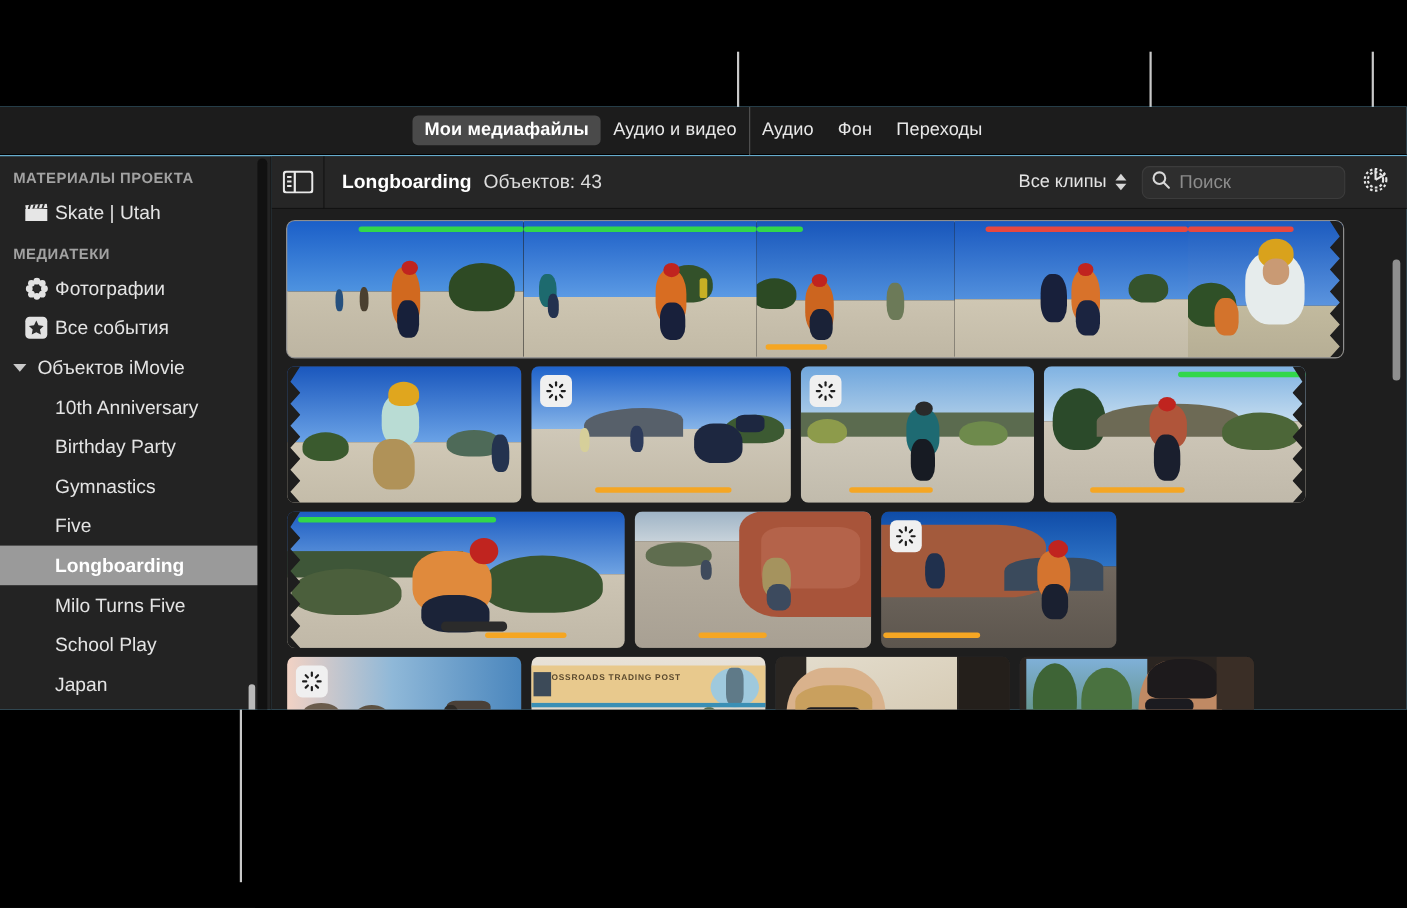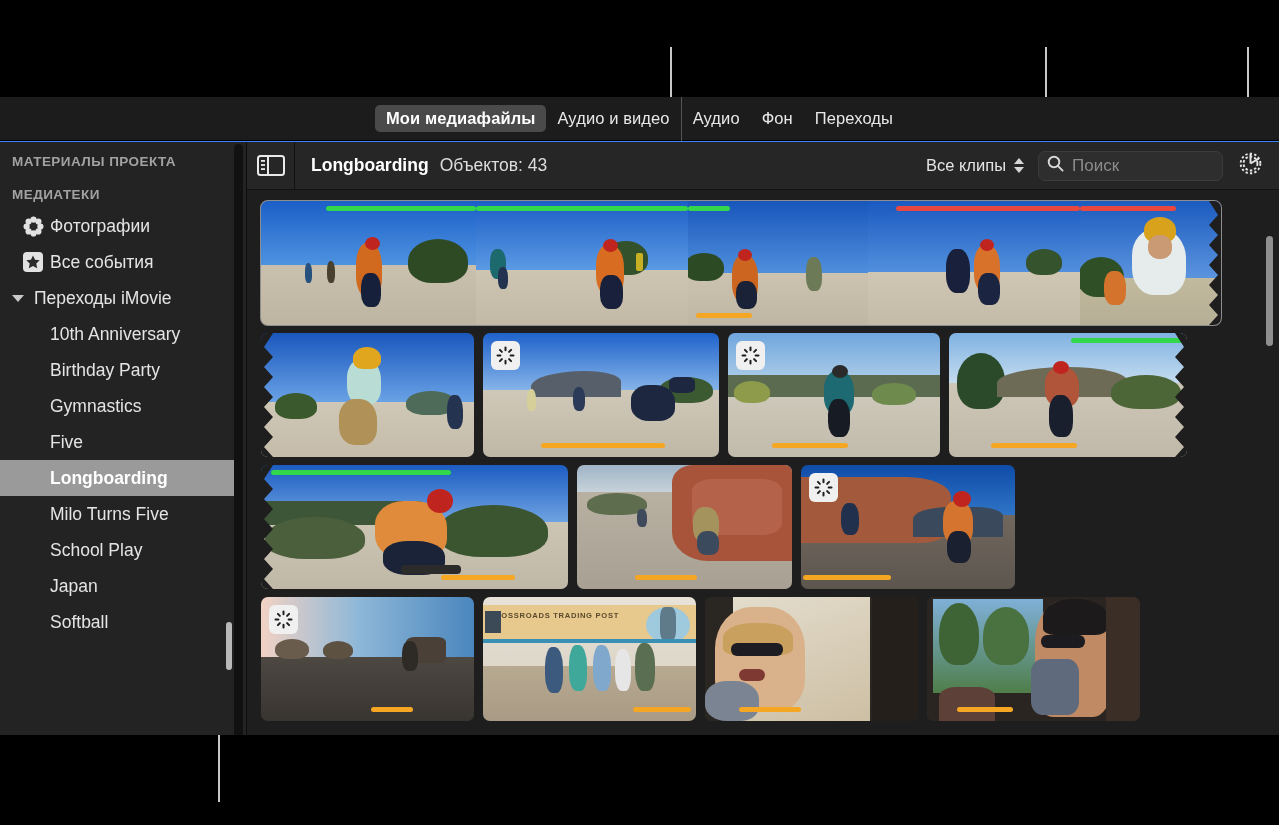--- a/index.html
+++ b/index.html
@@ -9,22 +9,22 @@
     font-family: "Liberation Sans", sans-serif;
     overflow: hidden;
   }
   #root { position: relative; width: 1279px; height: 825px; background: #000; }
 
   
   .callout { position: absolute; background: #c8c8c8; }
 
   
   .window {
-    position: absolute; left: 0; top: 97px; width: 1279px; height: 638px;
-    background: #3b82f6; overflow: hidden;
+    position: absolute; left: 0; top: 97px; width: 1279px; height: 548px;
+    background: #7dd3fc; overflow: hidden;
   }
 
   
   .tabbar {
     position: absolute; left: 0; top: 0; width: 1279px; height: 44px;
     background: #1c1c1c;
     display: flex; align-items: center; justify-content: center;
     border-bottom: 1px solid #000;
   }
   .tabs { display: flex; align-items: center; gap: 0px; }
@@ -157,20 +157,33 @@
         <div class="tab">Переходы</div>
       </div>
     </div>
 
     <div class="body">
 
       <div class="sidebar">
 
         <div class="sb-section">МАТЕРИАЛЫ ПРОЕКТА</div>
 
+        <div class="sb-item">
+          <span class="ic">
+            <svg width="22" height="17" viewBox="0 0 22 17">
+              <path d="M1 5h20v11H1z" fill="#e6e6e6"></path>
+              <path d="M1 1.5 20.5 0.2 21 4 1.5 5.2z" fill="#e6e6e6"></path>
+              <path d="M4.4 1.2 3.2 5 5 4.9 6.2 1.1z" fill="#2a2a2a"></path>
+              <path d="M8.6 0.9 7.4 4.7 9.2 4.6 10.4 0.8z" fill="#2a2a2a"></path>
+              <path d="M12.8 0.6 11.6 4.4 13.4 4.3 14.6 0.5z" fill="#2a2a2a"></path>
+              <path d="M17 0.35 15.8 4.15 17.6 4.05 18.8 0.25z" fill="#2a2a2a"></path>
+            </svg>
+          </span>
+          <span class="lbl">Skate | Utah</span>
+        </div>
 
         <div class="sb-section">МЕДИАТЕКИ</div>
 
         <div class="sb-item">
           <span class="ic">
             <svg width="21" height="21" viewBox="0 0 21 21">
               <g fill="#e2e2e2">
                 <circle cx="10.5" cy="3.6" r="3.1"></circle>
                   <circle cx="10.5" cy="17.4" r="3.1"></circle>
                 <circle cx="3.6" cy="10.5" r="3.1"></circle>
@@ -191,21 +204,21 @@
             <svg width="22" height="22" viewBox="0 0 22 22">
               <rect x="1" y="1" width="20" height="20" rx="4" fill="#e2e2e2"></rect>
               <path d="M11 4.4l2.05 4.3 4.65.6-3.4 3.25.87 4.65L11 14.95l-4.17 2.25.87-4.65-3.4-3.25 4.65-.6z" fill="#2b2b2b"></path>
             </svg>
           </span>
           <span class="lbl">Все события</span>
         </div>
 
         <div class="sb-item disc">
           <span class="disc-tri"></span>
-          <span class="lbl">Переходы iMovie</span>
+          <span class="lbl">Объектов iMovie</span>
         </div>
 
         <div class="sb-item child">
           <span class="lbl">10th Anniversary</span>
         </div>
         <div class="sb-item child">
           <span class="lbl">Birthday Party</span>
         </div>
         <div class="sb-item child">
           <span class="lbl">Gymnastics</span>

